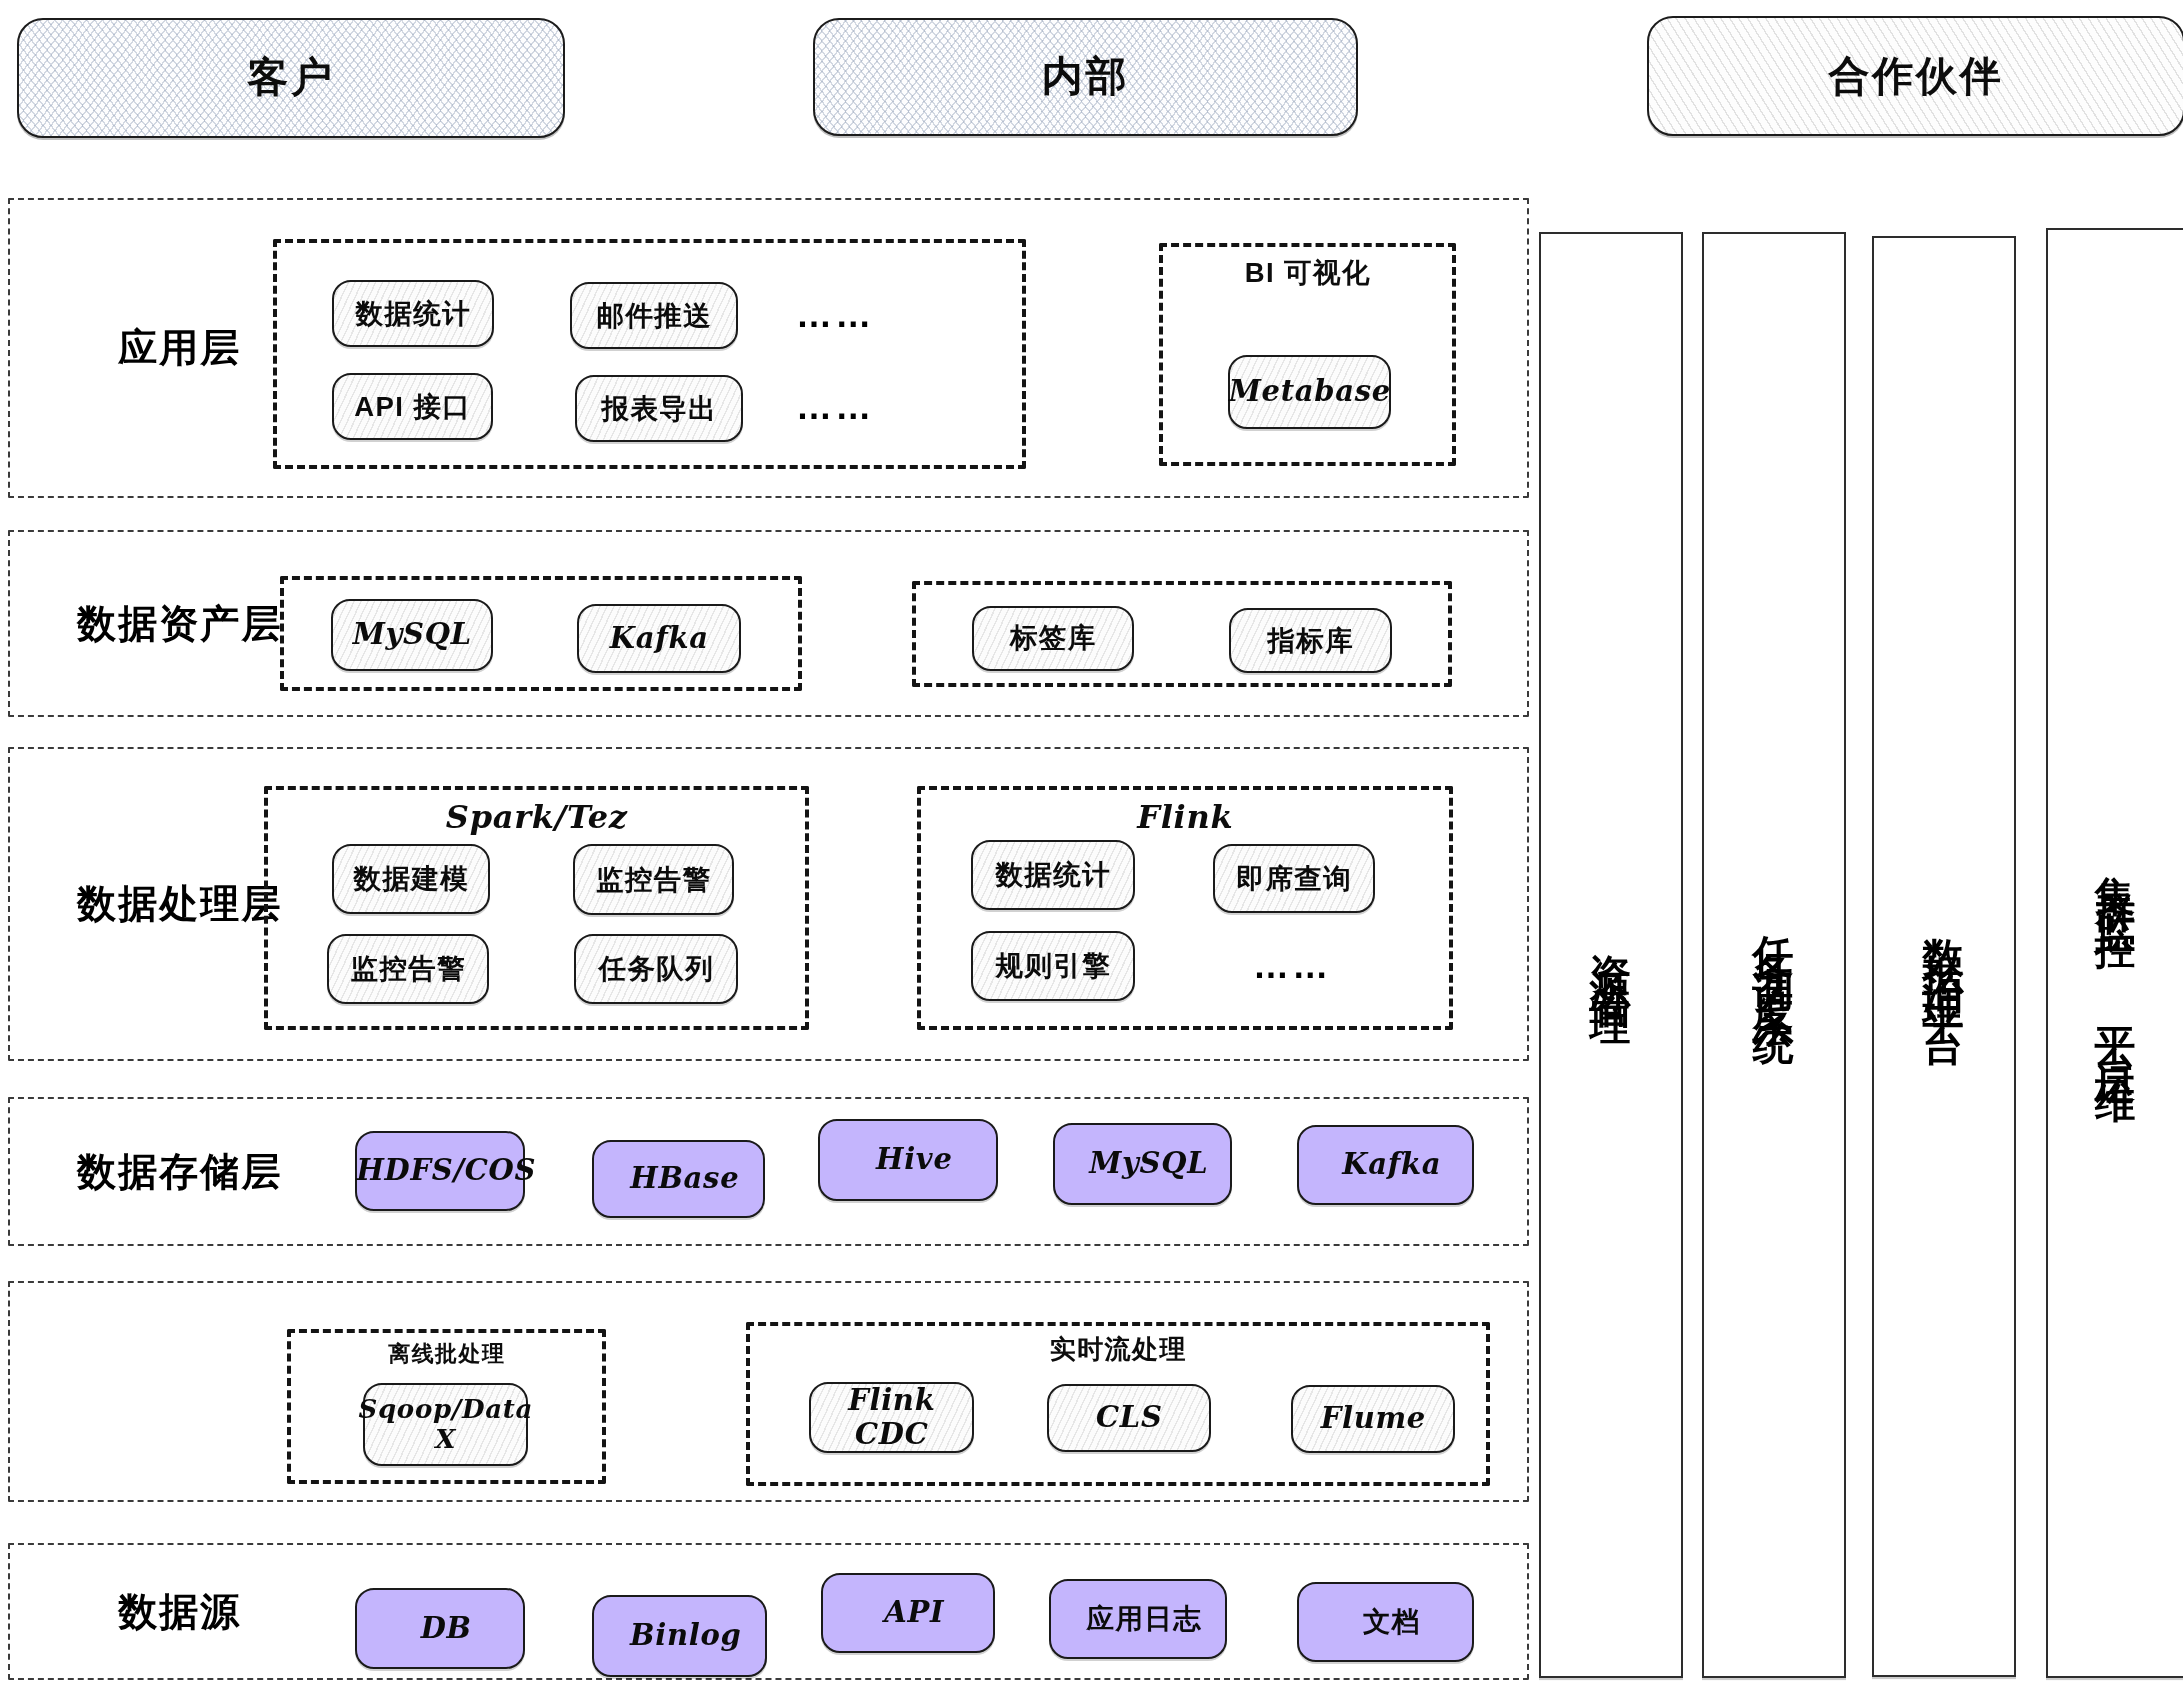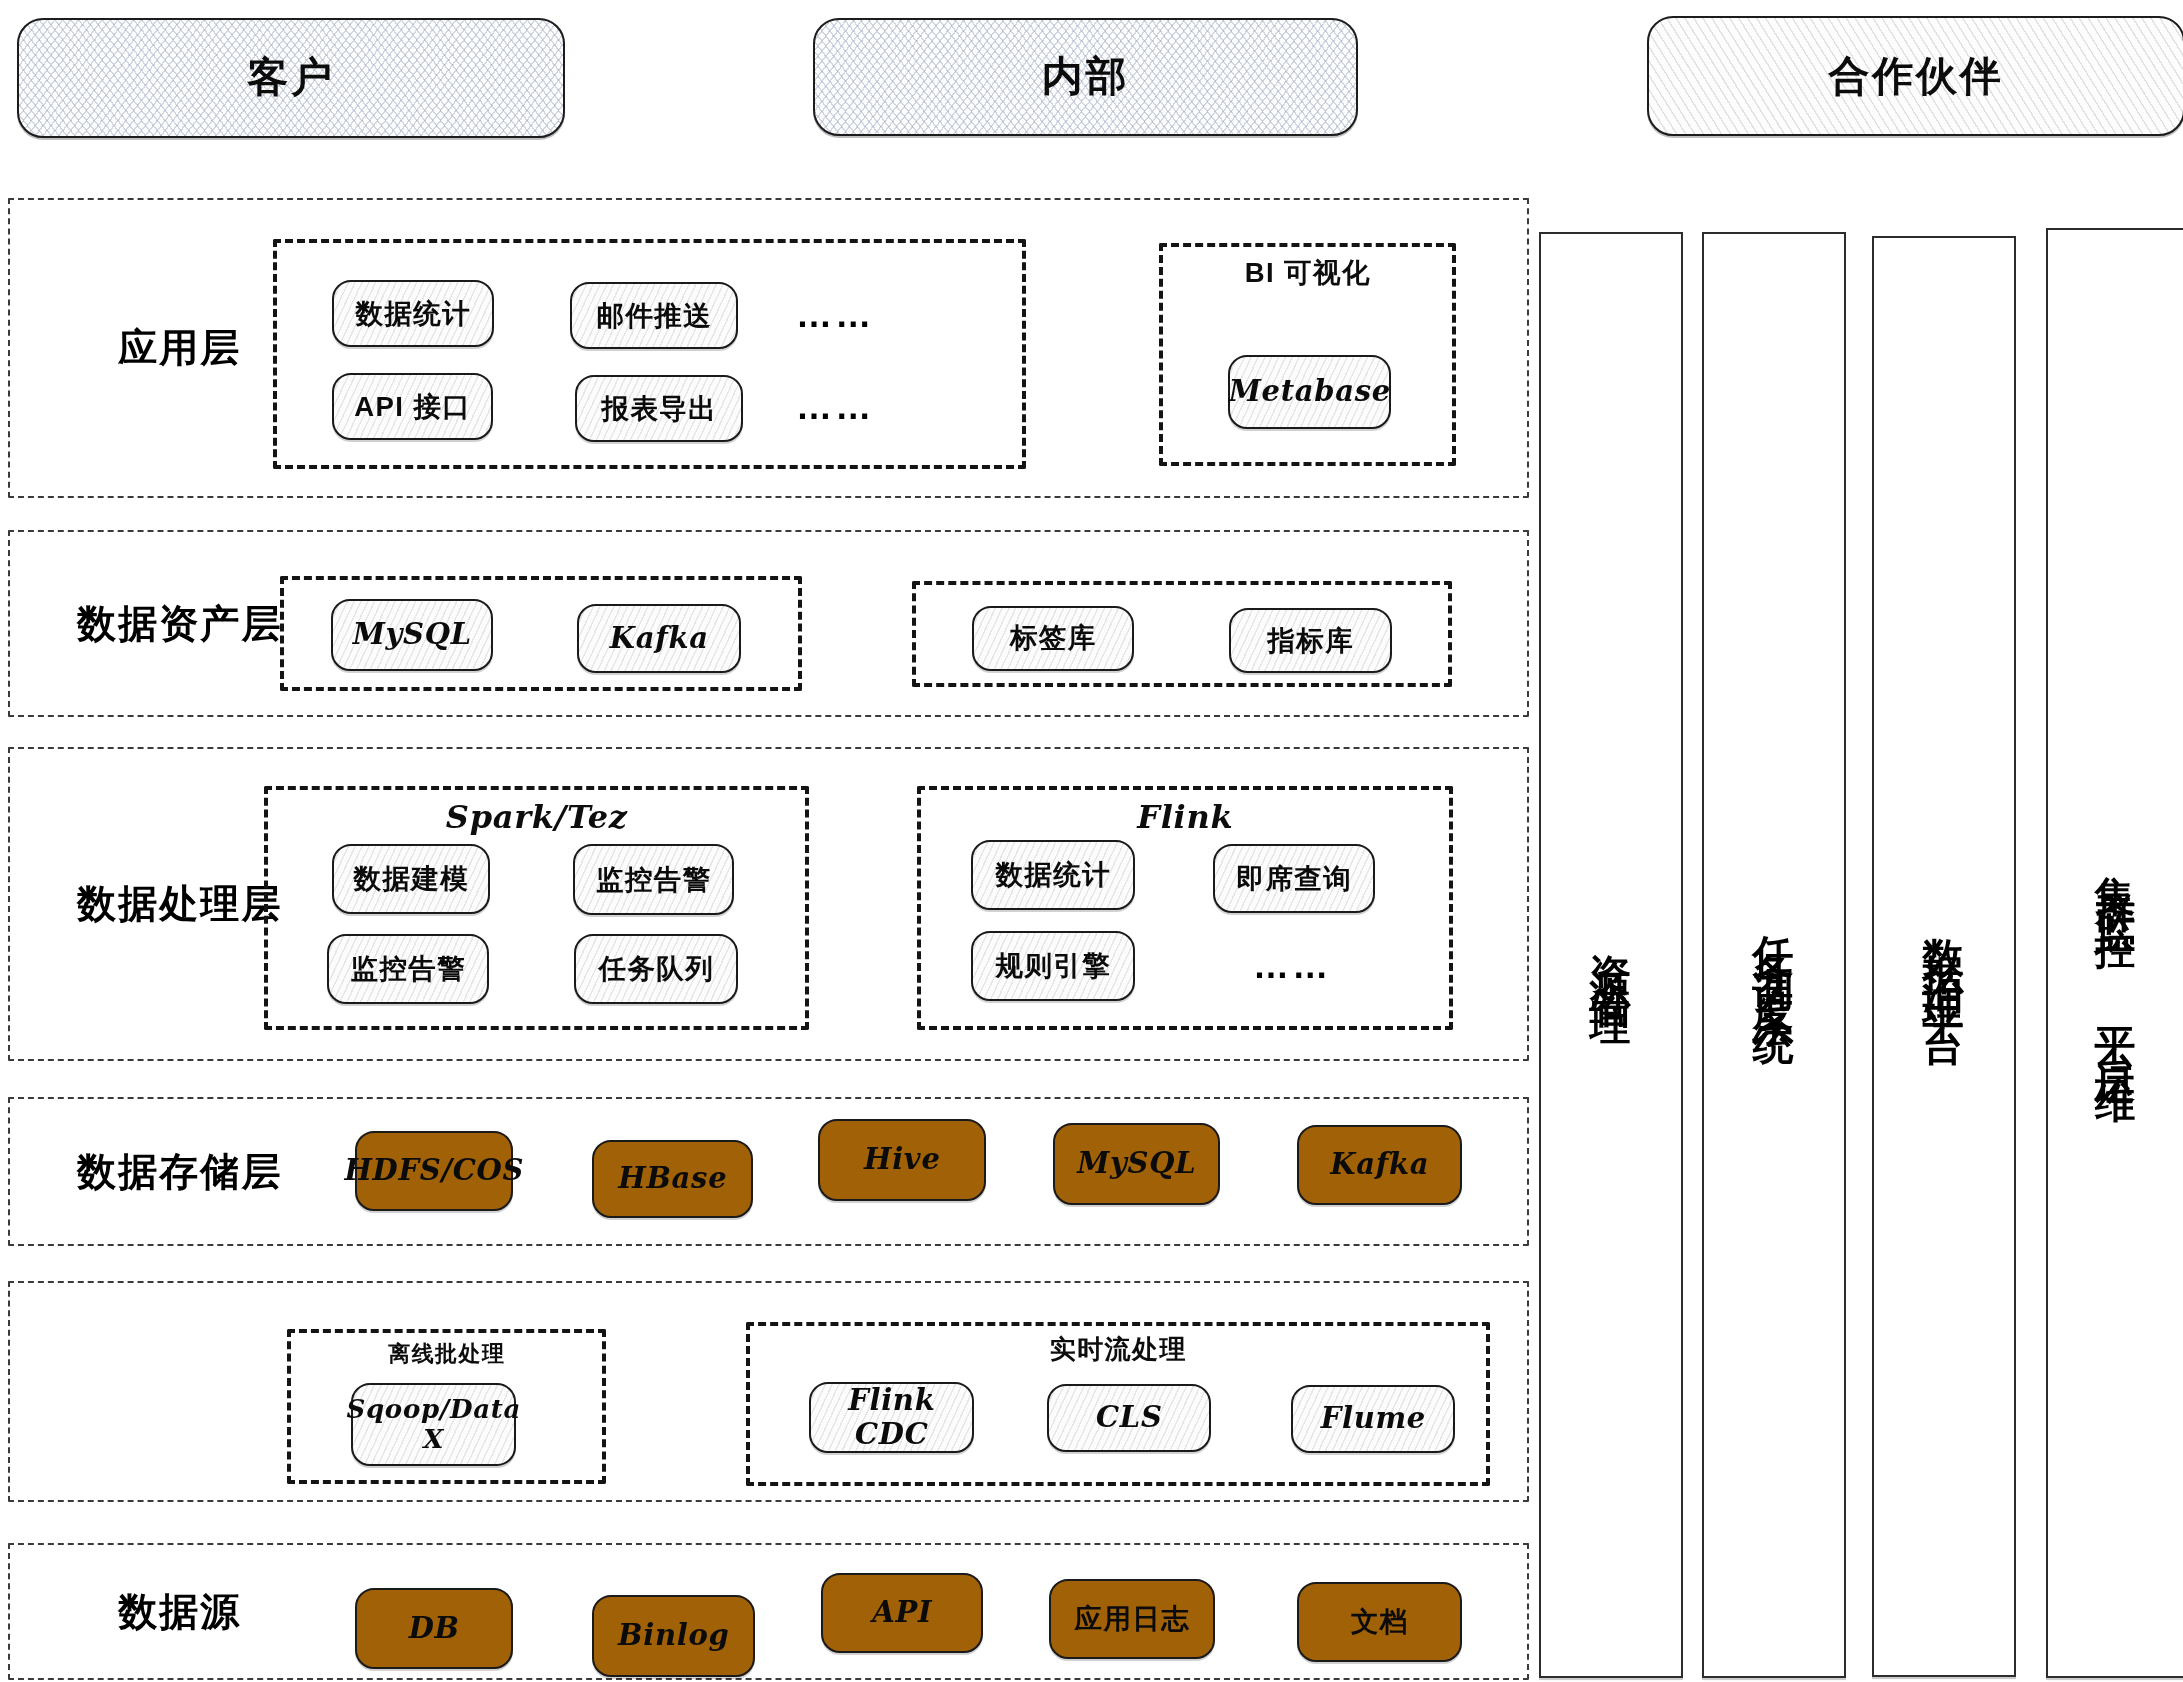--- a/index.html
+++ b/index.html
@@ -42,21 +42,21 @@
   .btn{
     position:absolute;border:2.1px solid #1a1a1a;border-radius:19px;
     display:flex;align-items:center;justify-content:center;text-align:center;
     font-size:27.5px;font-weight:600;color:#0b0b0b;letter-spacing:1.4px;line-height:1.15;
     box-shadow:0 2.1px 0 rgba(0,0,0,.18);
   }
   .btn.hatch{
     background-color:#fcfcfc;
     background-image:repeating-linear-gradient(115deg, rgba(0,0,0,.085) 0 1.4px, transparent 1.4px 6.2px);
   }
-  .btn.plain{background:#a16207;}
+  .btn.plain{background:#c4b5fd;padding-left:12px;}
   .hand{font-family:"DejaVu Serif",serif;font-style:italic;font-weight:600;letter-spacing:0.7px;}
   .btn.hand{font-size:29px;}
   .dots{
     position:absolute;text-align:center;font-size:36px;font-weight:900;color:#000;
     letter-spacing:3.4px;transform:translateY(-9.6px);
   }
   
   .pillar{
     position:absolute;border:2.1px solid #2d2d2d;background:#ffffff;
     display:flex;align-items:center;justify-content:center;
@@ -141,21 +141,21 @@
     <div class="btn plain hand" style="left:582px;top:41px;width:157px;height:74px;">HBase</div>
     <div class="btn plain hand" style="left:808px;top:20px;width:164px;height:78px;">Hive</div>
     <div class="btn plain hand" style="left:1043px;top:24px;width:163px;height:78px;">MySQL</div>
     <div class="btn plain hand" style="left:1287px;top:25.5px;width:161px;height:76px;">Kafka</div>
   </div>
 
   <div class="row" style="top:1281px;height:217px;">
 
     <div class="group" style="left:277px;top:46px;width:311px;height:147px;">
       <div class="g-title" style="top:5.5px;font-size:22px;">离线批处理</div>
-      <div class="btn hatch hand" style="left:60px;top:50px;width:161px;height:79px;font-size:26px;">
+      <div class="btn hatch hand" style="left:72px;top:50px;width:161px;height:79px;font-size:26px;">
         <span><span>Sqoop/Data</span><br><span>X</span></span>
       </div>
     </div>
 
     <div class="group" style="left:736px;top:39px;width:736px;height:156px;">
       <div class="g-title" style="top:5.5px;font-size:26px;">实时流处理</div>
       <div class="btn hatch hand" style="left:59px;top:56px;width:161px;height:67px;">Flink CDC</div>
       <div class="btn hatch hand" style="left:297px;top:58px;width:160px;height:64px;">CLS</div>
       <div class="btn hatch hand" style="left:541px;top:59px;width:160px;height:64px;">Flume</div>
     </div>

